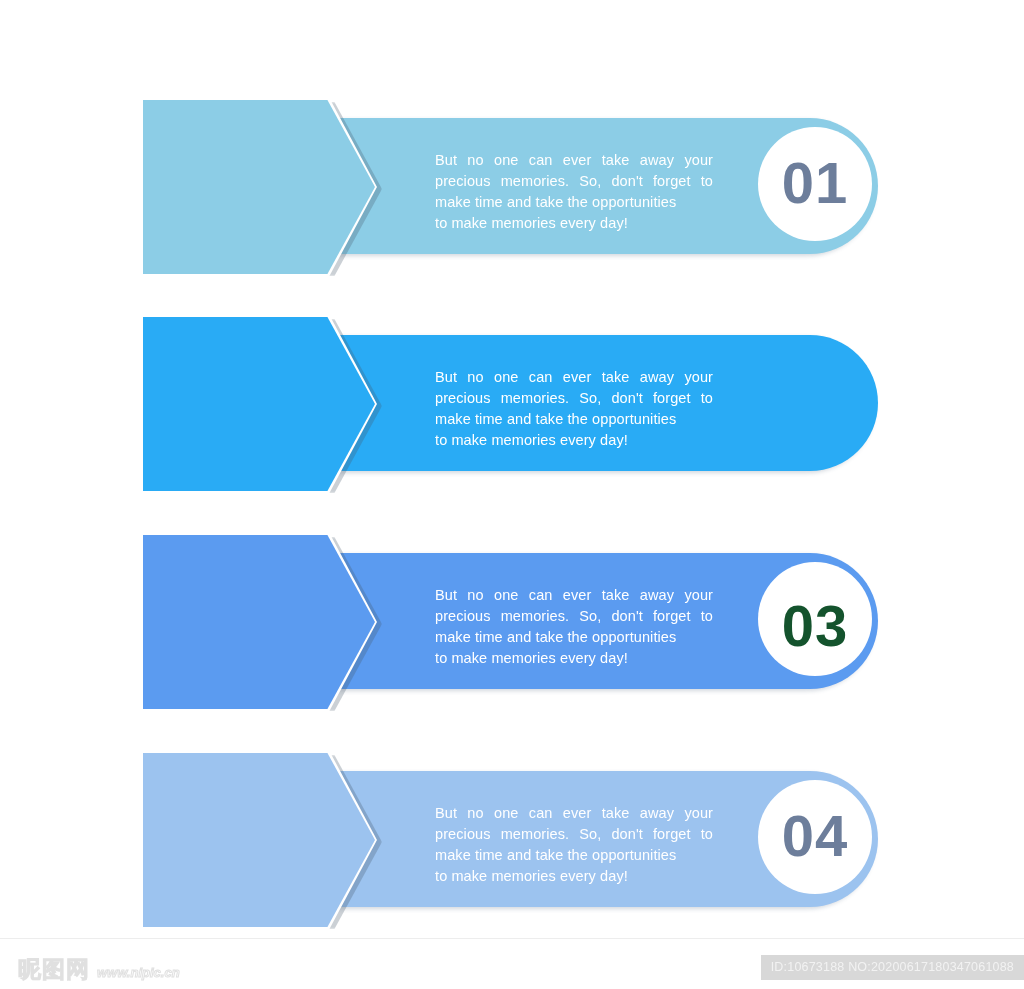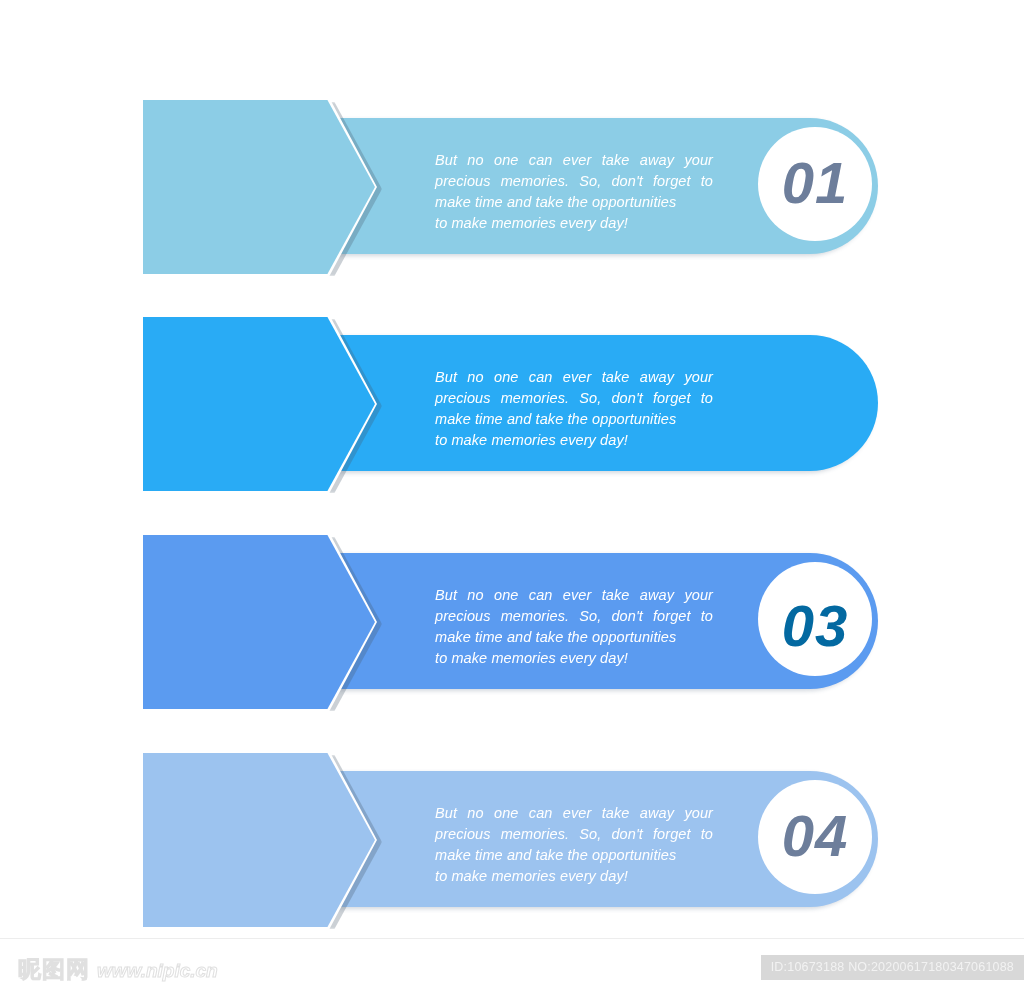--- a/index.html
+++ b/index.html
@@ -21,21 +21,20 @@
     top: 0;
     width: 1024px;
     height: 989px;
   }
 
   .row {
     position: absolute;
     left: 0;
     width: 839px;
     height: 200px;
-    font-style: italic;
   }
 
   
   .bar {
     position: absolute;
     left: 230px;
     top: 18px;
     width: 648px;
     height: 136px;
     border-radius: 0 68px 68px 0;
@@ -130,21 +129,21 @@
     user-select: none;
   }
   .watermark-cn {
     font-size: 23px;
     font-weight: bold;
     letter-spacing: 1px;
     color: transparent;
     -webkit-text-stroke: 1px #e0e0e0;
   }
   .watermark-url {
-    font-size: 19px;
+    font-size: 13px;
     font-style: italic;
     font-weight: bold;
     color: transparent;
     -webkit-text-stroke: 1px #e0e0e0;
   }
   .id-badge {
     position: absolute;
     right: 0px;
     top: 955px;
     background: #d8d8d8;
@@ -175,21 +174,21 @@
         <div class="bar-text"><span>But no one can ever take away your</span> <span>precious memories. So, don't forget to</span> <span>make time and take the opportunities</span> <span class="last-line">to make memories every day!</span></div>
       </div>
       <div class="arrow-shadow"></div>
       <div class="arrow-gap"></div>
       <div class="arrow" style="background: rgb(41, 171, 245);"></div>
     </div>
     <div class="row" style="top: 535px;">
       <div class="bar" style="background: rgb(91, 155, 240);">
         <div class="bar-text"><span>But no one can ever take away your</span> <span>precious memories. So, don't forget to</span> <span>make time and take the opportunities</span> <span class="last-line">to make memories every day!</span></div>
         <div class="circle">
-          <span class="circle-num" style="color: #0369a1; margin-top: 16px;">03</span>
+          <span class="circle-num" style="color: #14532d; margin-top: 16px;">03</span>
         </div>
       </div>
       <div class="arrow-shadow"></div>
       <div class="arrow-gap"></div>
       <div class="arrow" style="background: rgb(91, 155, 240);"></div>
     </div>
     <div class="row" style="top: 753px;">
       <div class="bar" style="background: rgb(156, 195, 239);">
         <div class="bar-text"><span>But no one can ever take away your</span> <span>precious memories. So, don't forget to</span> <span>make time and take the opportunities</span> <span class="last-line">to make memories every day!</span></div>
         <div class="circle">

